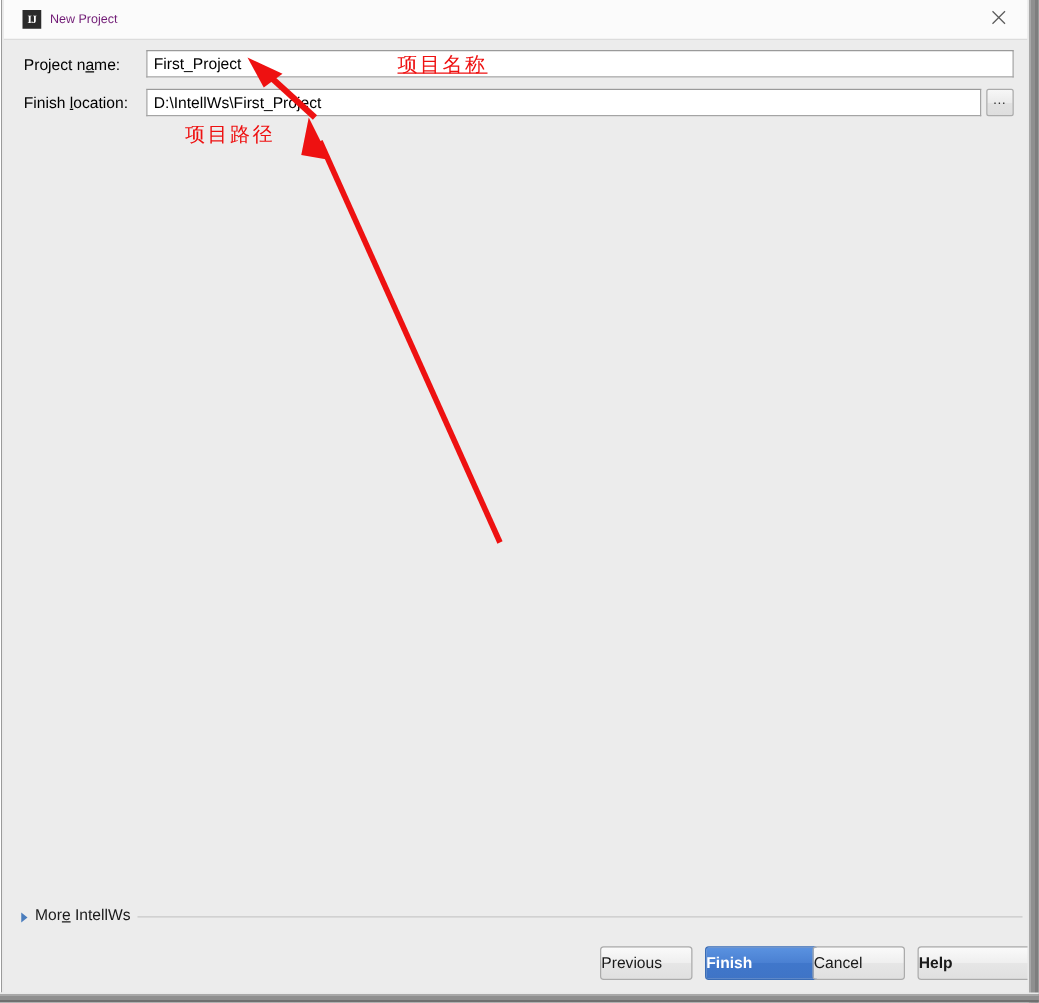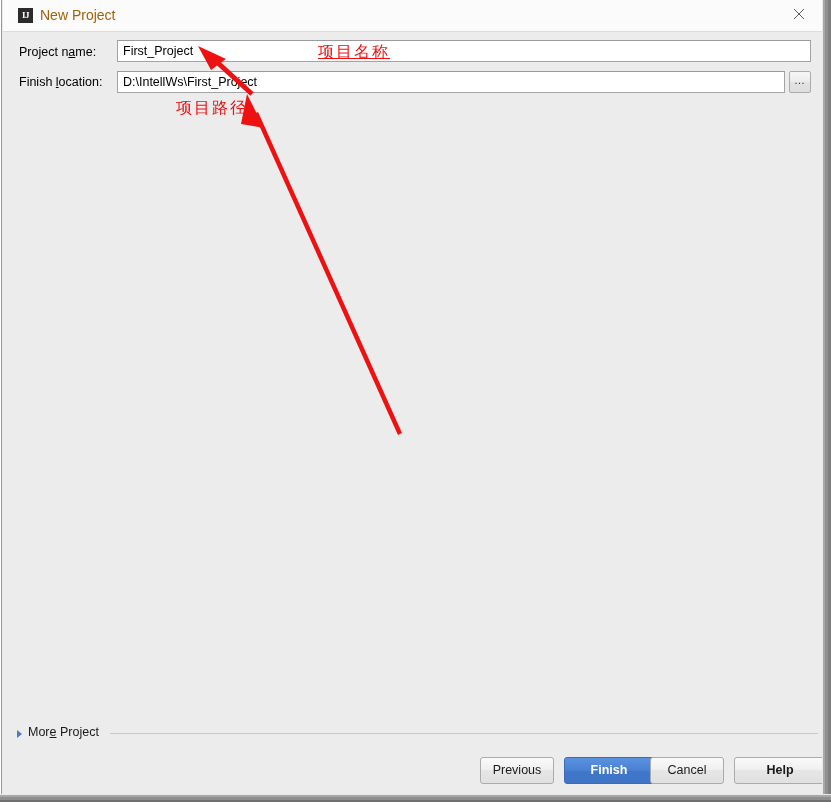--- a/index.html
+++ b/index.html
@@ -56,22 +56,22 @@
     font-size: 9px;
     font-weight: bold;
     line-height: 15px;
     text-align: center;
     letter-spacing: -0.5px;
     font-family: "Liberation Serif", "DejaVu Serif", serif;
   }
   #title-text {
     position: absolute;
     left: 37px; top: 7px;
-    font-size: 14px;
-    color: #a16207;
+    font-size: 10px;
+    color: #701a75;
     line-height: 17px;
     white-space: nowrap;
   }
   #close-btn {
     position: absolute;
     right: 0px; top: 0px;
     width: 46px; height: 30px;
     cursor: default;
   }
   #close-btn svg { position: absolute; left: 17px; top: 8px; }
@@ -153,21 +153,20 @@
   
   .dlg-btn {
     position: absolute;
     box-sizing: border-box;
     height: 27px;
     border: 1px solid #ababab;
     border-radius: 3px;
     background: linear-gradient(to bottom, #fafafa 0%, #efefef 48%, #e6e6e6 50%, #e0e0e0 100%);
     font-size: 12.5px;
     color: #1a1a1a;
-    text-align: center;
     line-height: 25px;
     cursor: default;
   }
   .dlg-btn.primary {
     background: linear-gradient(to bottom, #5a92e0 0%, #4a80d2 50%, #4077cb 51%, #3f74c6 100%);
     border: 1px solid #3a6cb5;
     color: #ffffff;
     font-weight: bold;
   }
   #btn-previous { left: 480px; top: 757px; width: 74px; }
@@ -178,21 +177,21 @@
   
   .cn-anno {
     position: absolute;
     color: #ee1111;
     font-size: 16px;
     letter-spacing: 2px;
     font-family: "DejaVu Sans", "Liberation Sans", sans-serif;
     white-space: nowrap;
   }
   #anno-name { left: 318px; top: 42px; text-decoration: underline; }
-  #anno-path { left: 176px; top: 98px; }
+  #anno-path { left: 148px; top: 98px; }
 
   #anno-arrows {
     position: absolute;
     left: 0; top: 0;
     width: 831px; height: 802px;
     pointer-events: none;
   }
 </style>
 </head>
 <body>
@@ -230,21 +229,21 @@
     </g>
 
     <g>
       <line x1="400" y1="434" x2="256" y2="113" stroke="#ee1111" stroke-width="4.5"></line>
       <polygon points="247,94 264,128 241,124" fill="#ee1111"></polygon>
     </g>
   </svg>
 
   <div id="more-settings">
     <div id="more-arrow"></div>
-    <div id="more-label"><span>Mor</span><span class="mn">e</span><span> Project</span></div>
+    <div id="more-label"><span>Mor</span><span class="mn">e</span><span> IntellWs</span></div>
   </div>
   <div id="more-sep"></div>
 
   <div class="dlg-btn" id="btn-previous">Previous</div>
   <div class="dlg-btn primary" id="btn-finish">Finish</div>
   <div class="dlg-btn" id="btn-cancel">Cancel</div>
   <div class="dlg-btn" id="btn-help">Help</div>
 
   <div class="frame-left"></div>
   <div class="frame-right"></div>

